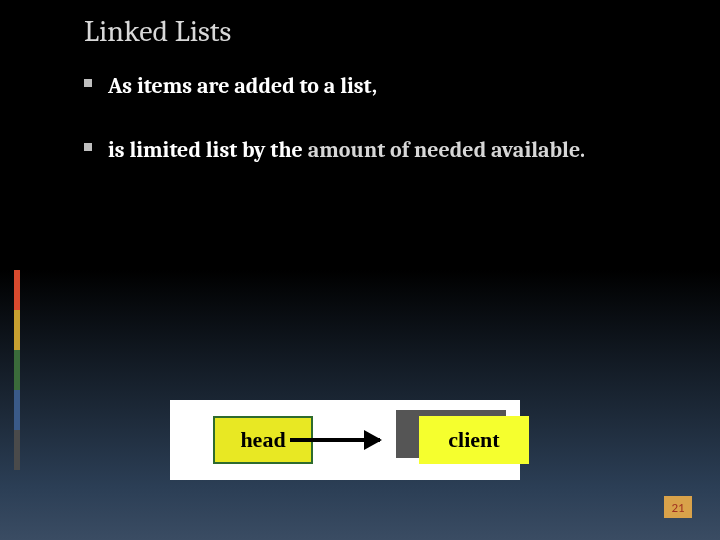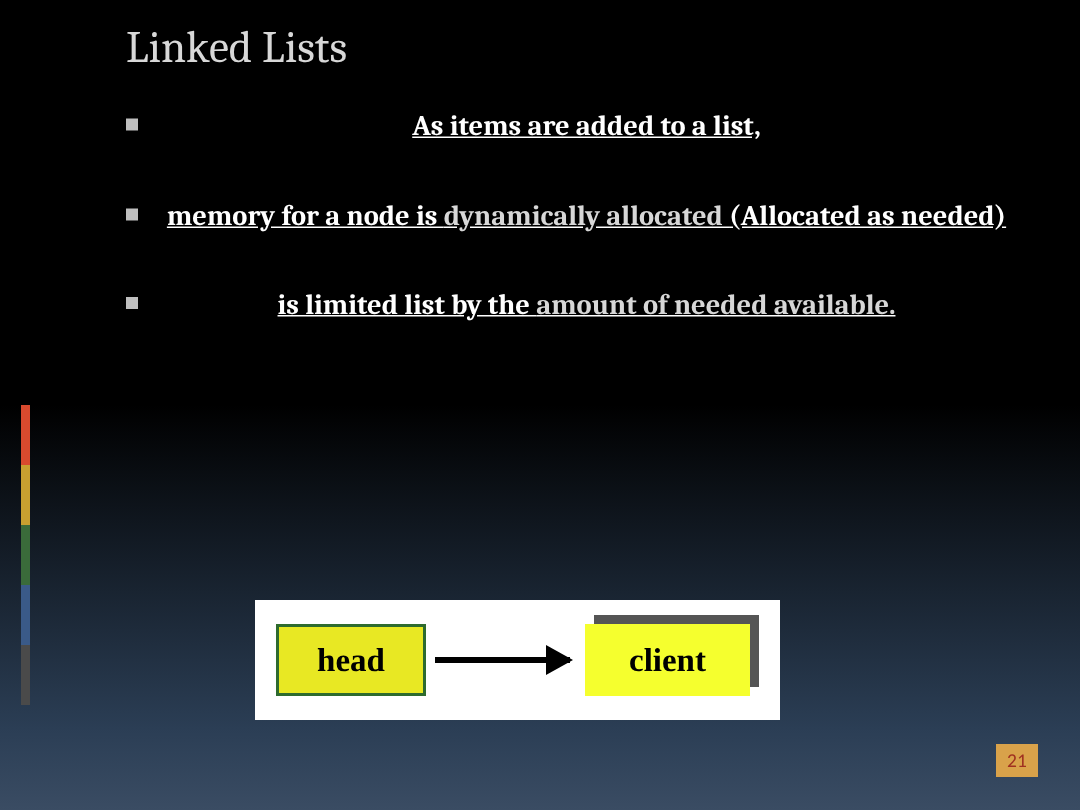--- a/index.html
+++ b/index.html
@@ -1,15 +1,15 @@
 <!DOCTYPE html>
 <html><head>
 <meta charset="utf-8">
 <style>
-  * { margin: 0; padding: 0; box-sizing: border-box; text-align: center; }
+  * { margin: 0; padding: 0; box-sizing: border-box; }
   body {
     width: 720px;
     height: 540px;
     background: #000;
     position: relative;
     font-family: Cambria, Georgia, serif;
     overflow: hidden;
   }
   .slide {
     position: absolute;
@@ -39,24 +39,23 @@
     position: absolute;
     left: 84px;
     top: 72px;
     width: 590px;
     color: #fff;
   }
   .bullet {
     position: relative;
     padding-left: 24px;
     margin-bottom: 34px;
-    font-size: 19px;
+    font-size: 22px;
     font-weight: bold;
     line-height: 1.35;
-    text-decoration: underline;
   }
   .bullet::before {
     content: "";
     position: absolute;
     left: 0;
     top: 7px;
     width: 8px;
     height: 8px;
     background: #bfbfbf;
   }
@@ -72,20 +71,21 @@
   .box {
     position: absolute;
     height: 48px;
     top: 16px;
     display: flex;
     align-items: center;
     justify-content: center;
     font-family: "Times New Roman", serif;
     font-size: 22px;
     color: #000;
+    margin-left: 29px;
   }
   .box.head {
     left: 14px;
     width: 100px;
     background: #e8e823;
     border: 2px solid #2e6b2e;
     font-weight: bold;
   }
   .box.client {
     left: 220px;
@@ -148,23 +148,20 @@
     <div style="background:#4a4a4a"></div>
   </div>
 
   <div class="title">Linked Lists</div>
 
   <div class="bullets">
     <div class="bullet">
       <span>As items are added to a list,</span>
     </div>
     <div class="bullet">
-      <span> memory for a node is </span><span class="hl">dynamically allocated </span><span>(Allocated as needed)</span>
-    </div>
-    <div class="bullet">
       <span>is limited list by the </span><span class="hl">amount of needed available.</span>
     </div>
   </div>
 
   <div class="diagram">
     <div class="box head">head</div>
     <div class="arrow"></div>
     <div class="client-shadow"></div>
     <div class="box client">client</div>
   </div>

